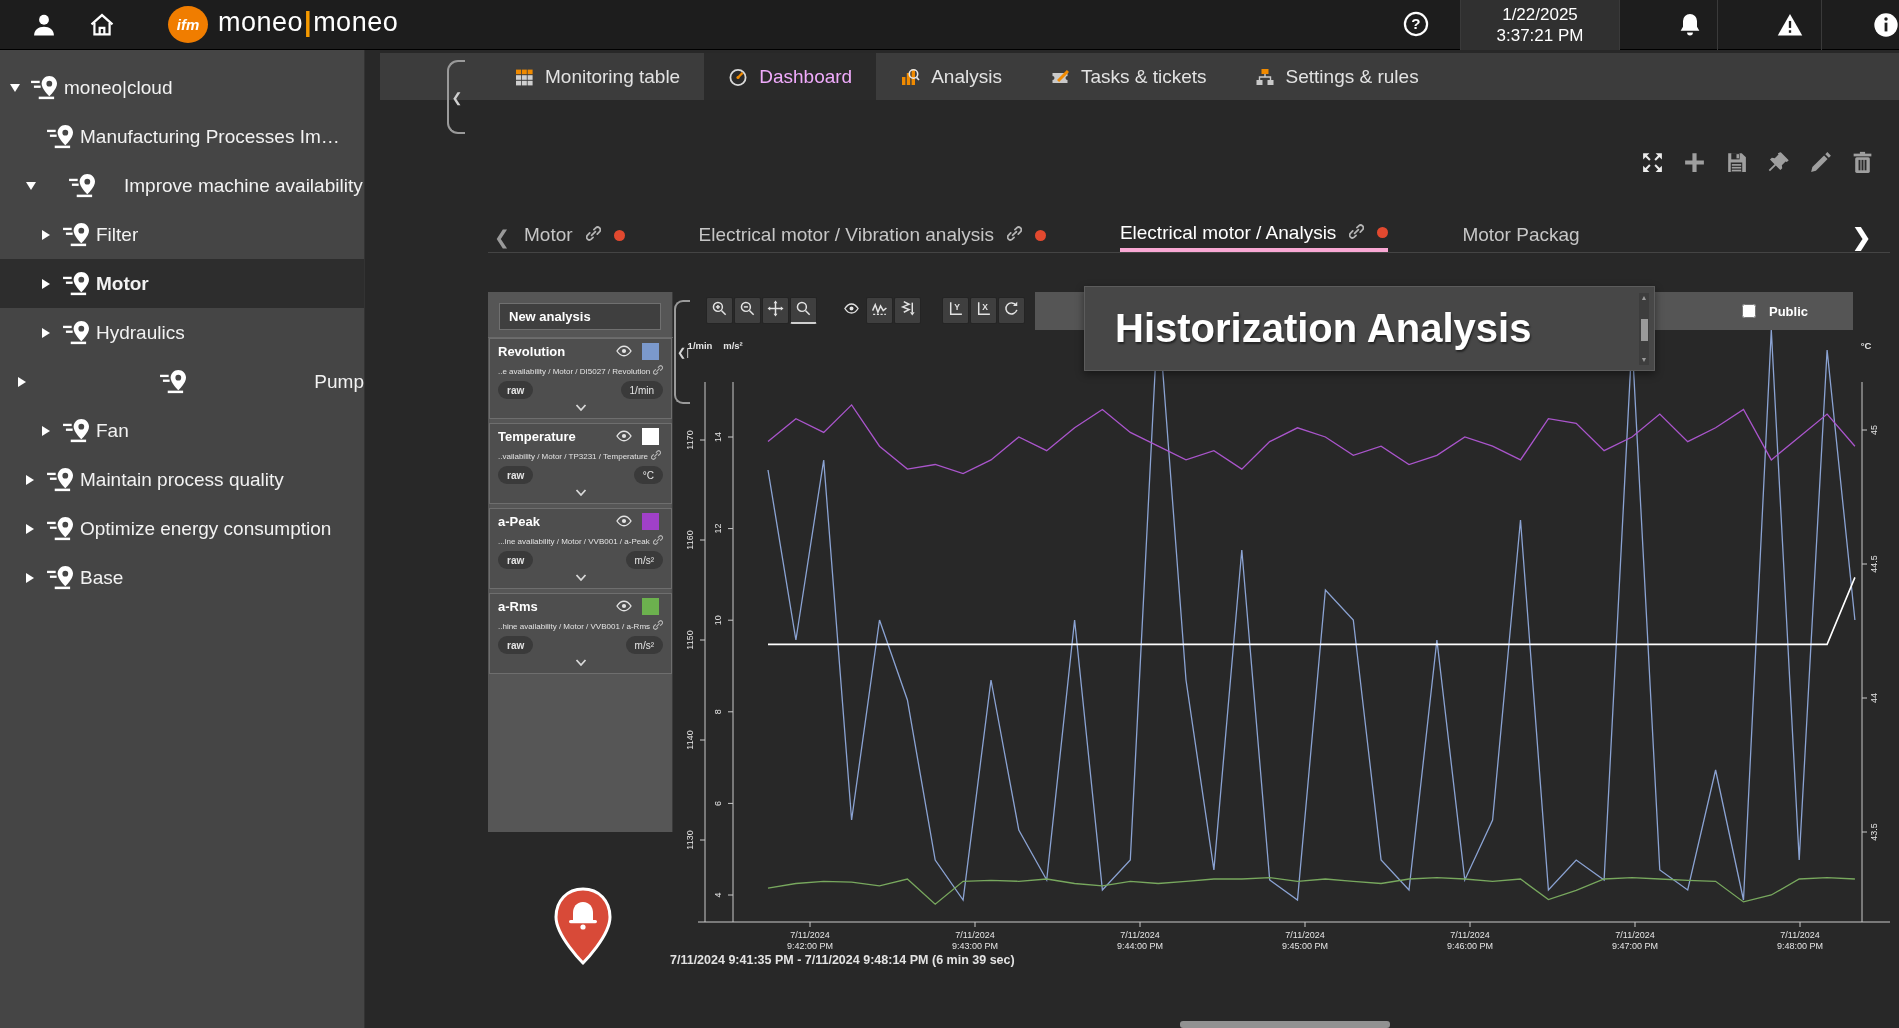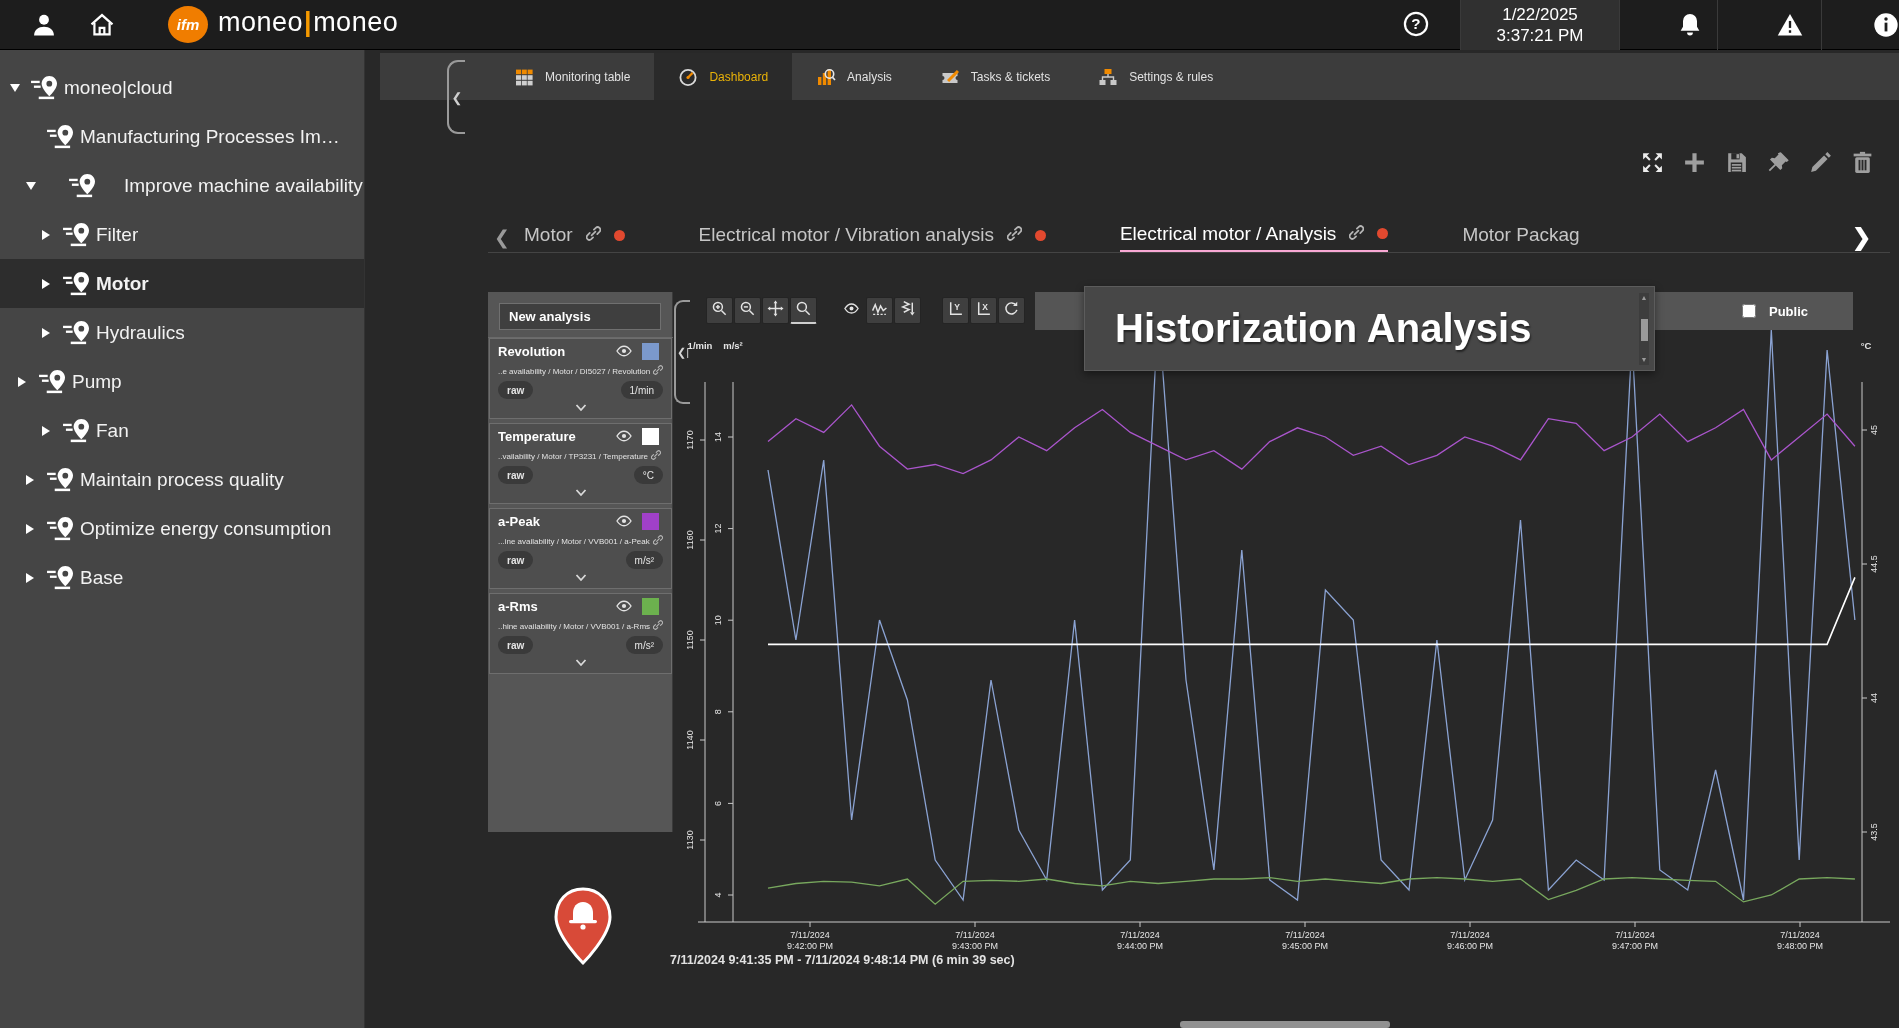--- a/index.html
+++ b/index.html
@@ -22,34 +22,34 @@
   .tree-row{position:relative;height:49px;display:flex;align-items:center;color:#f2f2f2;font-size:19px;cursor:pointer;}
   .tree-row.sel{background:#2d2d2d;font-weight:bold;}
   .tri{width:20px;flex:0 0 20px;display:flex;align-items:center;}
   .tri i{display:block;width:0;height:0;}
   .tri.collapsed i{border-left:8px solid #fff;border-top:5.5px solid transparent;border-bottom:5.5px solid transparent;}
   .tri.expanded i{border-top:8px solid #fff;border-left:5.5px solid transparent;border-right:5.5px solid transparent;}
   .tree-ico{width:34px;flex:0 0 34px;display:flex;align-items:center;}
   .tree-label{white-space:nowrap;overflow:hidden;text-overflow:ellipsis;max-width:268px;}
   
   #tabbar{left:380px;top:53px;width:1519px;height:47px;background:#3c3c3c;display:flex;padding-left:110px;}
-  .mtab{display:flex;align-items:center;gap:11px;padding:0 24px;font-size:12px;color:#e2e2e2;cursor:pointer;white-space:nowrap;}
-  .mtab.active{background:#2a2a2a;color:#eab308;}
+  .mtab{display:flex;align-items:center;gap:11px;padding:0 24px;font-size:19px;color:#e2e2e2;cursor:pointer;white-space:nowrap;}
+  .mtab.active{background:#2a2a2a;color:#f0abfc;}
   .mtab .mt-ico{width:20px;height:20px;}
   .mtab .mt-ico svg{width:20px;height:20px;}
   #sb-collapse{left:447px;top:60px;width:18px;height:74px;border:2px solid #9a9a9a;border-right:none;
                border-radius:11px 0 0 11px;color:#cfcfcf;font-size:13px;display:flex;align-items:center;justify-content:center;cursor:pointer;}
   
   #dash-toolbar{left:1640px;top:150px;display:flex;gap:17px;}
   .dt-btn{width:25px;height:25px;cursor:pointer;}
   .dt-btn svg{width:25px;height:25px;}
   
   #dashtabs{left:488px;top:218px;width:1402px;height:35px;border-bottom:1px solid #444;display:flex;align-items:center;gap:74px;padding-left:36px;overflow:hidden;}
   .dtab{display:flex;align-items:center;gap:13px;font-size:19px;color:#c6c6c6;cursor:pointer;white-space:nowrap;height:35px;}
-  .dtab.active{color:#fff;border-bottom:3px solid #f9a8d4;}
+  .dtab.active{color:#fff;border-bottom:5px solid #f9a8d4;}
   .dot{width:11px;height:11px;border-radius:50%;background:#e2492f;}
   .lnk svg{width:15px;height:15px;}
   #dt-left{left:494px;top:226px;color:#9a9a9a;font-size:19px;cursor:pointer;}
   #dt-right{left:1852px;top:224px;color:#fff;font-size:23px;font-weight:bold;cursor:pointer;}
   
   #apanel{left:488px;top:292px;width:185px;height:540px;background:#565656;border-right:1px solid #3a3a3a;}
   #new-analysis{position:absolute;left:11px;top:11px;width:162px;height:27px;background:#3f3f3f;border:1px solid #707070;
                 color:#fff;font-size:13px;font-weight:bold;padding:0 9px;}
   #apanel .p-div{position:absolute;left:0;top:45px;width:185px;height:1px;background:#6a6a6a;}
   .card{position:absolute;left:1px;width:183px;height:81px;background:#4e4e4e;border:1px solid #6e6e6e;}
@@ -234,21 +234,21 @@
             <svg viewBox="0 0 30 26" width="29" height="25">
               <path d="M20 1c4.4 0 8 3.6 8 8 0 5.5-8 13-8 13s-8-7.5-8-13c0-4.4 3.6-8 8-8z" fill="#fff"></path>
               <circle cx="20" cy="9" r="3" fill="#454545"></circle>
               <rect x="1" y="6" width="9" height="2.4" fill="#fff"></rect>
               <rect x="4" y="11" width="7" height="2.4" fill="#fff"></rect>
               <rect x="9" y="22.5" width="16" height="2.6" fill="#fff"></rect>
             </svg>
           </span>
           <span class="tree-label">Hydraulics</span>
         </div>
-        <div class="tree-row" style="padding-left: 18px;">
+        <div class="tree-row" style="padding-left: 18px; justify-content: space-between;">
           <span class="tri collapsed">
             <i></i>
           </span>
           <span class="tree-ico">
             <svg viewBox="0 0 30 26" width="29" height="25">
               <path d="M20 1c4.4 0 8 3.6 8 8 0 5.5-8 13-8 13s-8-7.5-8-13c0-4.4 3.6-8 8-8z" fill="#fff"></path>
               <circle cx="20" cy="9" r="3" fill="#454545"></circle>
               <rect x="1" y="6" width="9" height="2.4" fill="#fff"></rect>
               <rect x="4" y="11" width="7" height="2.4" fill="#fff"></rect>
               <rect x="9" y="22.5" width="16" height="2.6" fill="#fff"></rect>

